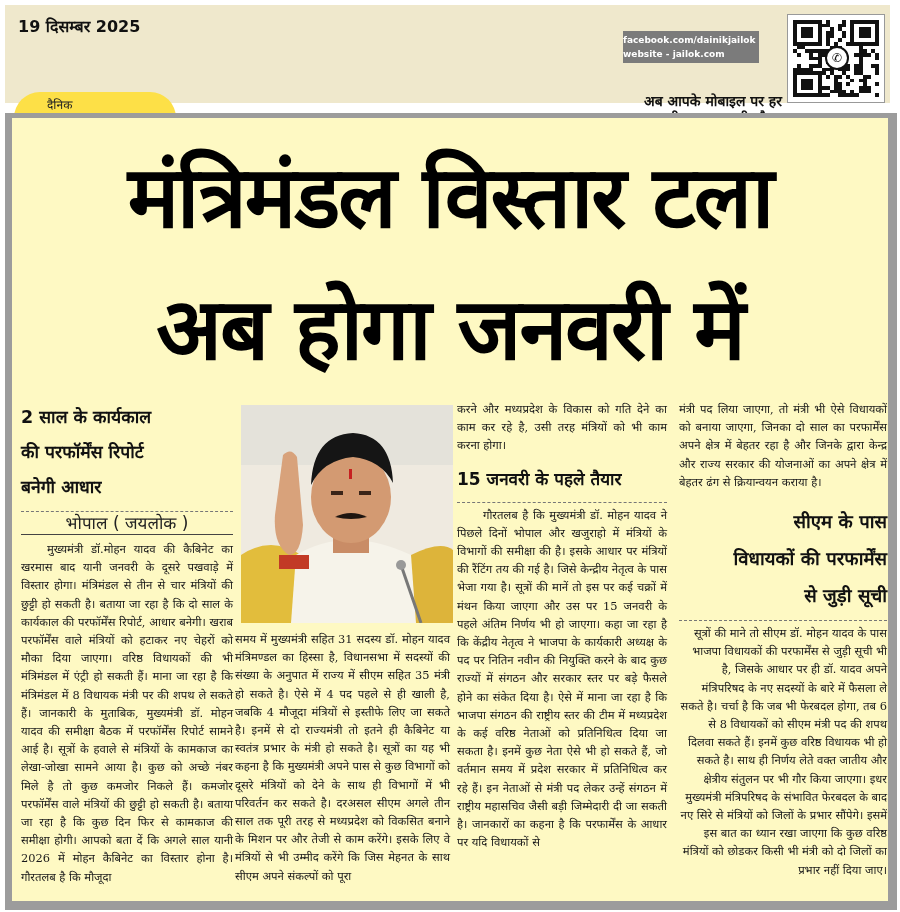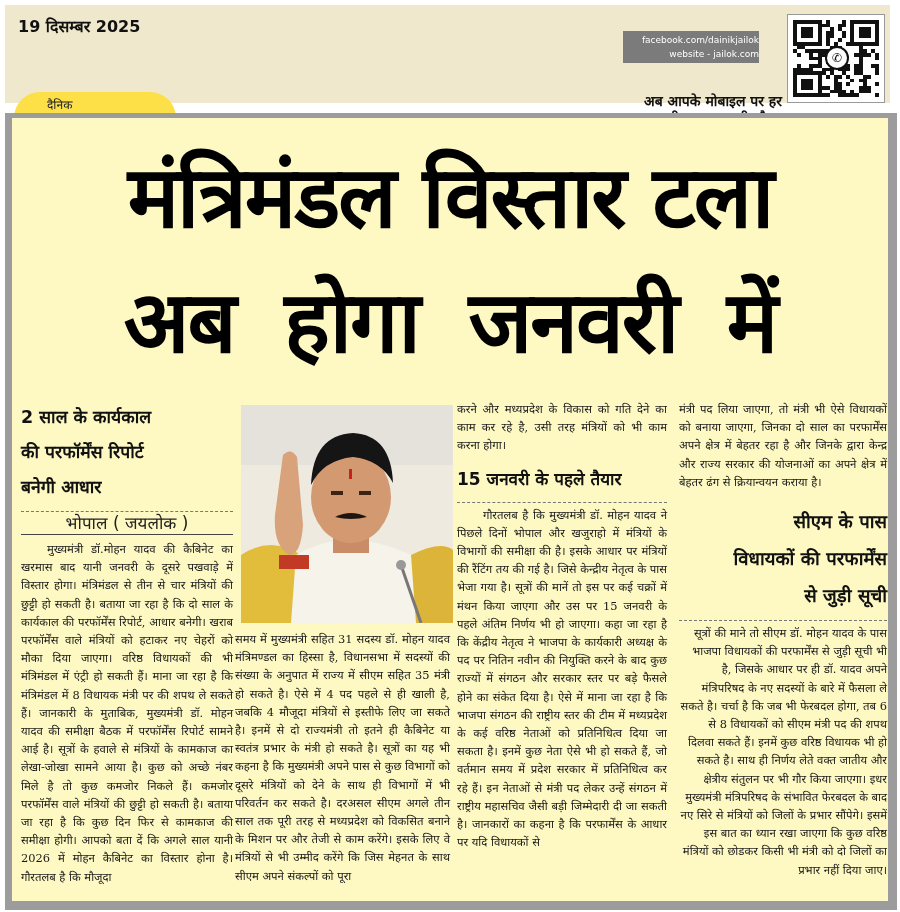--- a/index.html
+++ b/index.html
@@ -7,35 +7,35 @@
   body { font-family: "DejaVu Sans", sans-serif; color: #111; position: relative; }
 
   
   .masthead { position: absolute; left: 5px; top: 5px; width: 885px; height: 98px; background: #efe8cc; }
   .date { position: absolute; left: 13px; top: 10px; font-family: "DejaVu Sans", sans-serif; font-weight: bold; font-size: 16px; color: #111; }
   .logo-pill { position: absolute; left: 9px; top: 39px; width: 162px; height: 58px; background: #fde047; border-radius: 26px; margin-top: 48px; }
   .logo-small { position: absolute; left: 33px; top: 4px; font-size: 12px; color: #222; }
   .logo-main { position: absolute; left: 12px; top: 22px; font-size: 24px; font-weight: bold; color: #e3151b; font-style: italic; letter-spacing: -1px; display: flex; gap: 4px; }
   .logo-globe { display: inline-block; width: 17px; height: 17px; border-radius: 50%; background: radial-gradient(circle at 40% 40%, #9a9a9a, #3a3a3a); border: 1px solid #222; }
 
-  .social-box { position: absolute; left: 618px; top: 26px; width: 136px; height: 32px; background: #7b7b7b; color: #fff; font-size: 9px; font-weight: normal; text-align: right; line-height: 14px; padding-top: 2px; }
+  .social-box { position: absolute; left: 618px; top: 26px; width: 136px; height: 32px; background: #7b7b7b; color: #fff; font-size: 9px; font-weight: bold; text-align: left; line-height: 14px; padding-top: 2px; }
   .promo { position: absolute; left: 638px; top: 60px; width: 140px; text-align: center; font-size: 14px; font-weight: bold; line-height: 17px; color: #111; margin-top: 28px; }
 
   .qr { position: absolute; left: 782px; top: 9px; width: 98px; height: 89px; background: #fff; border: 1px solid #999; padding: 5px; }
   .qr-grid { width: 100%; height: 100%; display: grid; grid-template-columns: repeat(21, 1fr); grid-template-rows: repeat(21, 1fr); }
   .qr-grid span { display: block; }
   .qr-grid span.on { background: #111; }
   .qr-wa { position: absolute; left: 37px; top: 31px; width: 24px; height: 24px; border-radius: 50%; background: #fff; border: 2px solid #111; display: flex; align-items: center; justify-content: center; font-size: 12px; }
 
   
   .frame { position: absolute; left: 5px; top: 113px; width: 892px; height: 797px; border: 7px solid #9c9c9c; border-top-width: 5px; border-right-width: 9px; border-bottom-width: 9px; background: #fef9c3; }
 
   .headline { position: absolute; left: 0; width: 100%; text-align: center; font-family: "DejaVu Sans", sans-serif; font-weight: bold; color: #000; letter-spacing: -2px; }
   .hl1 { top: 24px; font-size: 86px; line-height: 110px; }
-  .hl2 { top: 156px; font-size: 86px; line-height: 110px; font-family: Liberation Mono, monospace; }
+  .hl2 { top: 156px; font-size: 86px; line-height: 110px; }
 
   .col { position: absolute; top: 282px; }
   .c1 { left: 9px; width: 212px; }
   .c2 { left: 223px; width: 215px; }
   .c3 { left: 445px; width: 210px; }
   .c4 { left: 667px; width: 208px; }
 
   .subhead { font-weight: bold; font-size: 17.5px; line-height: 35px; color: #111; }
   .subhead.right { text-align: right; font-size: 18.5px; line-height: 37px; }
   .dotrule { border-top: 1px dashed #777; margin: 6px 0 3px 0; }

